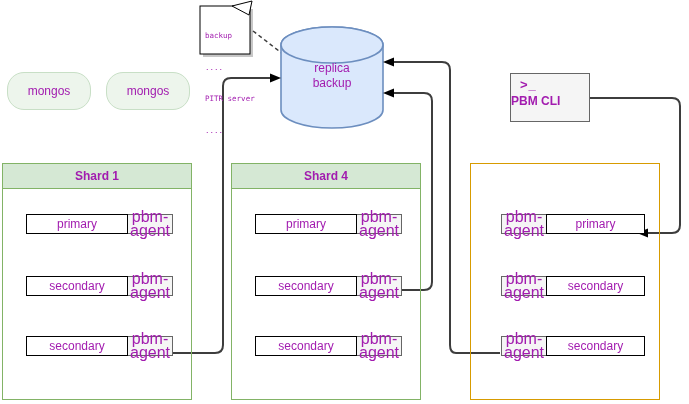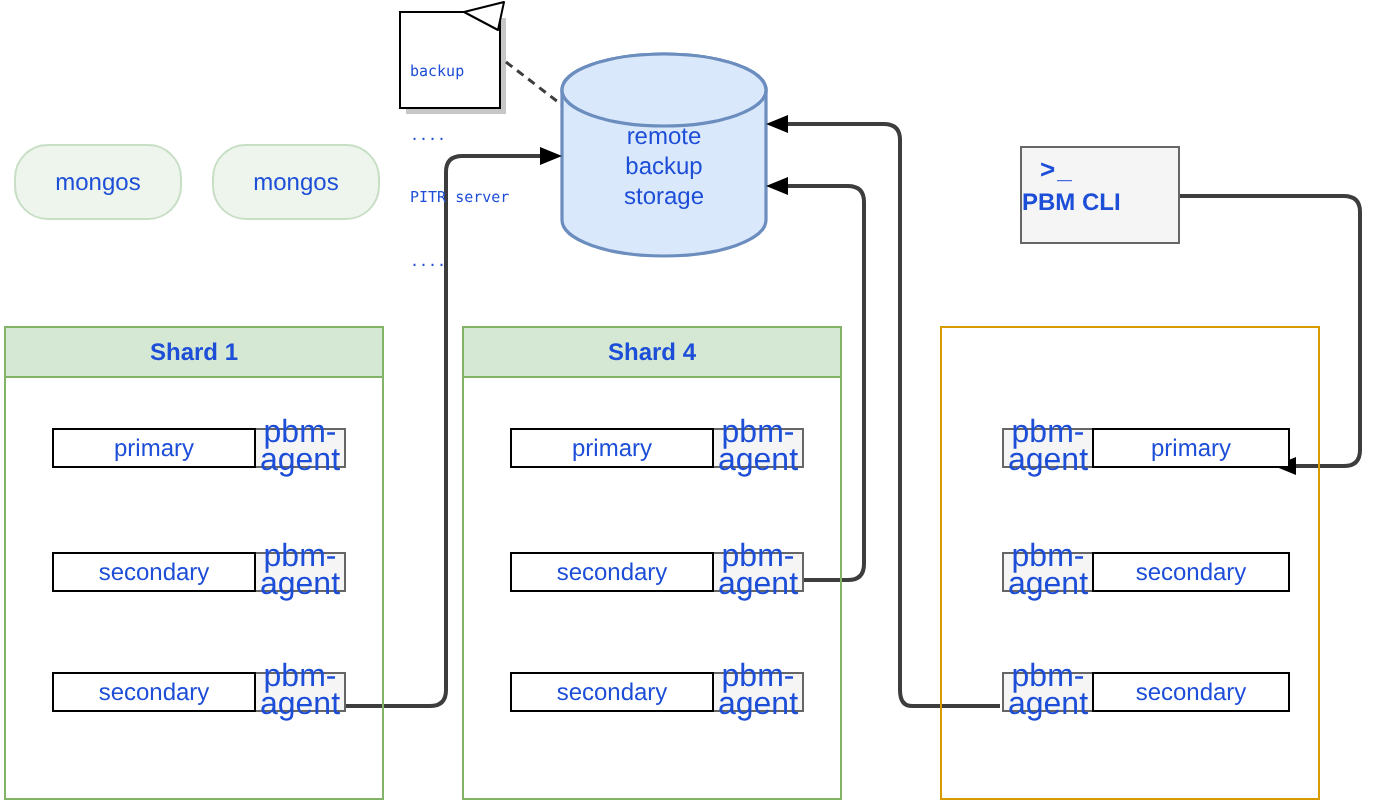--- a/index.html
+++ b/index.html
@@ -1,18 +1,18 @@
 <!DOCTYPE html>
 <html><head>
 <meta charset="utf-8">
 <style>
   html,body{margin:0;padding:0;background:#fff;}
   .canvas{
     position:relative;width:689px;height:404px;background:#fff;
-    font-family:"Liberation Sans",sans-serif;color:#1d4ed8;overflow:hidden;
+    font-family:"Liberation Sans",sans-serif;color:#a21caf;overflow:hidden;
   }
   .overlay{position:absolute;left:0;top:0;width:689px;height:404px;z-index:1;}
   .abs{position:absolute;box-sizing:border-box;}
   .z2{z-index:2;}
 
   .mongos{
     width:84px;height:38px;border:1px solid #c8dfc6;border-radius:17px;
     background:#edf5ec;display:flex;align-items:center;justify-content:center;
     font-size:12px;
   }
@@ -92,23 +92,22 @@
   </svg>
 
   <div class="abs z2 note-text">
     <span>backup</span>
     <span>....</span>
     <span>PITR server</span>
     <span>....</span>
   </div>
 
   <div class="abs z2 cyl-text">
-    <span>remote</span>
+    <span>replica</span>
     <span>backup</span>
-    <span>storage</span>
   </div>
 
   <div class="abs z2 mongos" style="left:7px;top:72px;">
     <span>mongos</span>
   </div>
   <div class="abs z2 mongos" style="left:106px;top:72px;">
     <span>mongos</span>
   </div>
 
   <div class="abs z2 cli" style="left:510px;top:73px;">

